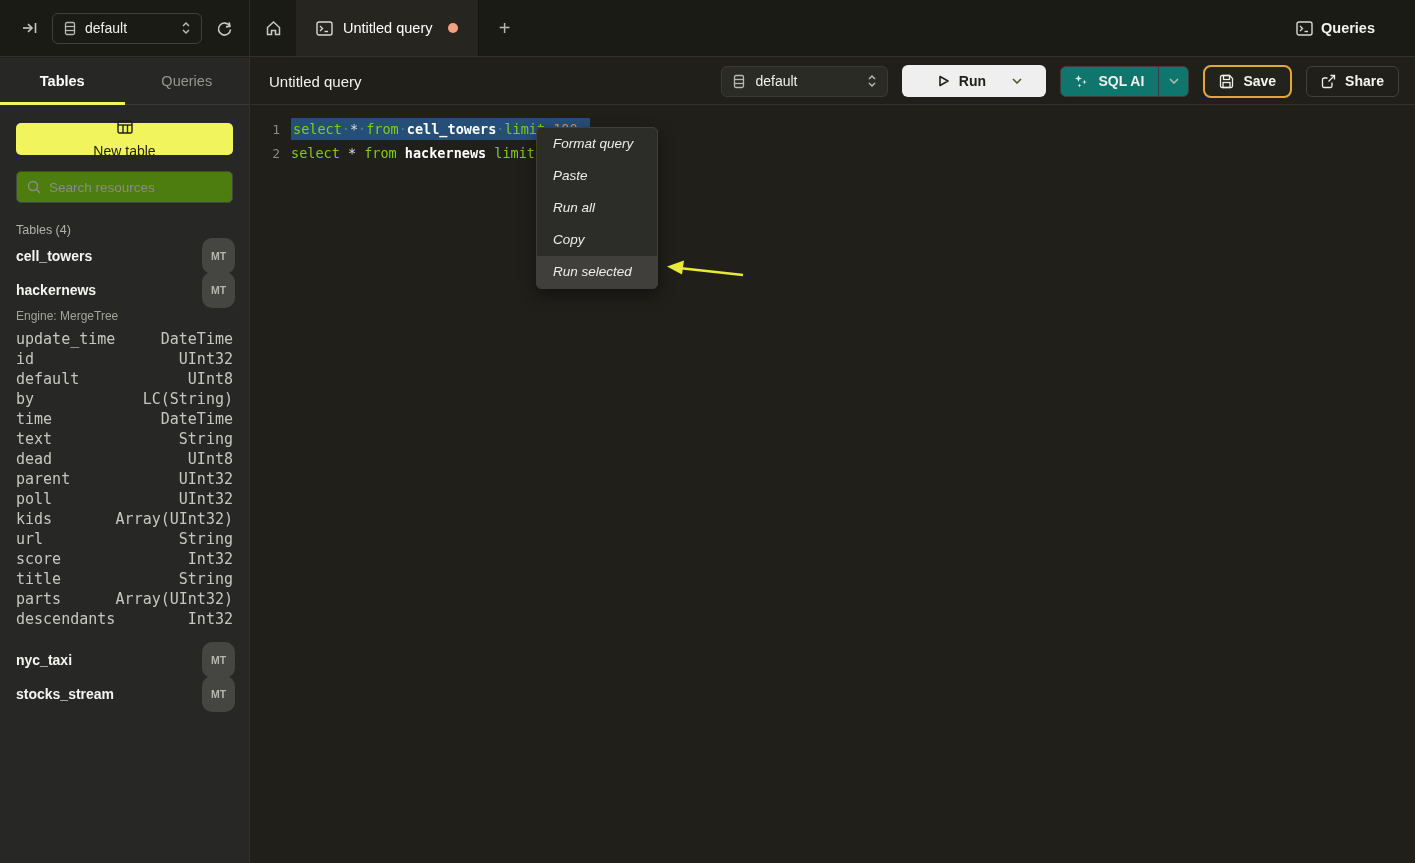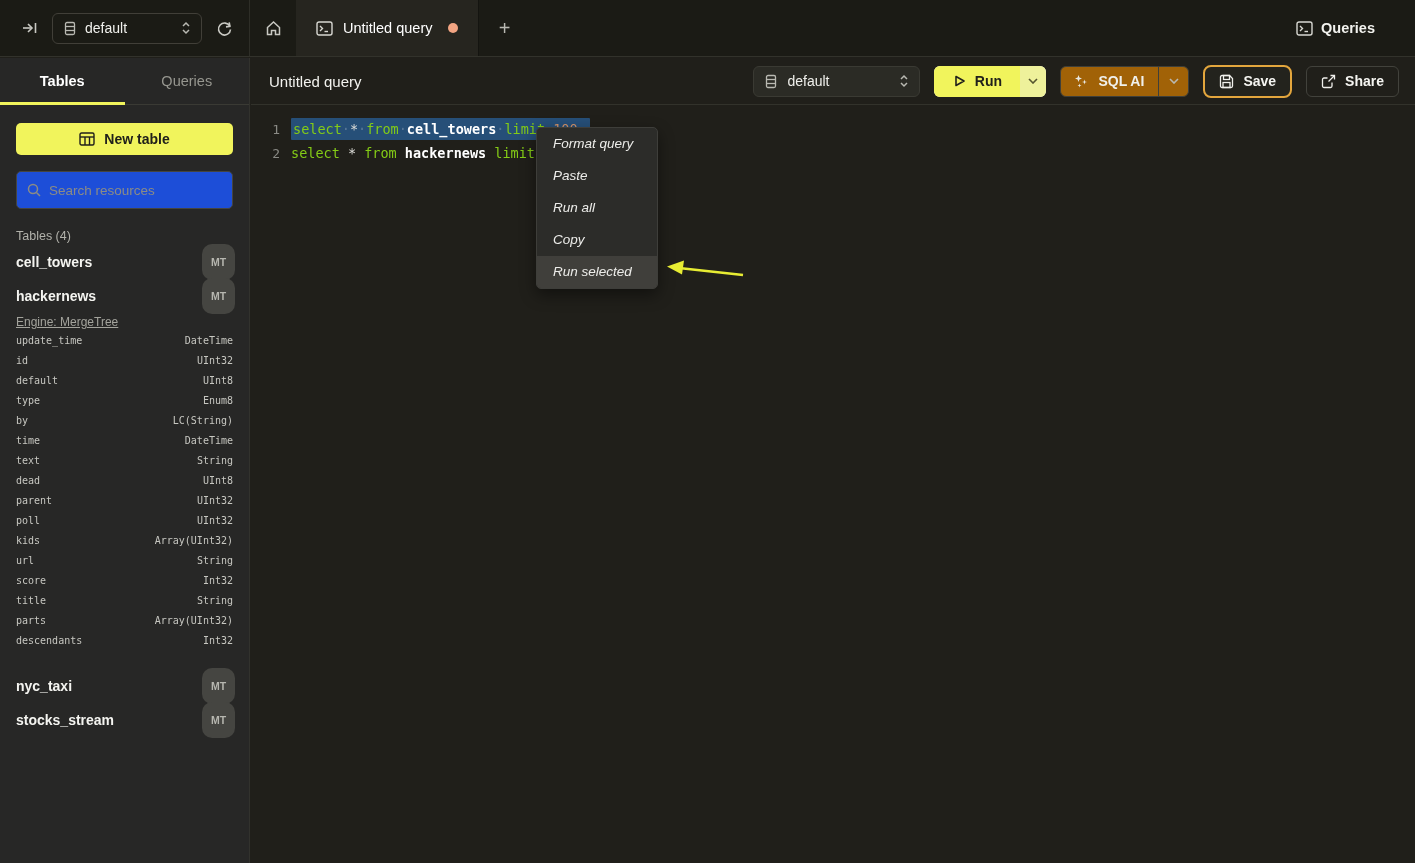--- a/index.html
+++ b/index.html
@@ -36,58 +36,58 @@
   .side-tabs { height:47px; display:flex; border-bottom:1px solid #3a3a34; }
   .side-tab { flex:1; display:flex; align-items:center; justify-content:center;
     font-size:14.5px; color:#96968f; background:none; border:none; cursor:pointer;
     position:relative;text-align:center; }
   .side-tab.active { color:#ffffff; font-weight:600; }
   .side-tab.active::after { content:""; position:absolute; left:0; right:0; bottom:-1px;
     height:3px; background:#f1f45c; }
   .side-content { padding:18px 16px 0 16px; }
   .new-table-btn { width:100%; height:32px; background:#f1f45c; border:none;
     border-radius:5px; display:flex; align-items:center; justify-content:center; gap:9px;
-    font-size:14px; font-weight:700; color:#20201a; cursor:pointer;
-    font-family:"Liberation Sans", sans-serif; }
-  .search-box { margin-top:16px; height:38px; background:#1d4ed8; border:1px solid #454540;
+    font-size:14px; font-weight:400; color:#20201a; cursor:pointer;
+    font-family:"Liberation Sans", sans-serif;flex-direction:column; }
+  .search-box { margin-top:16px; height:32px; background:#4d7c0f; border:1px solid #454540;
     border-radius:5px; display:flex; align-items:center; padding:0 10px; gap:8px; }
   .search-box input { flex:1; background:transparent; border:none; outline:none;
     color:#e8e8e3; font-size:13.5px; font-family:"Liberation Sans", sans-serif; }
   .search-box input::placeholder { color:#8c8c85; }
   .section-header { margin:20px 0 2px 16px; font-size:12.5px; color:#b2b2ab; }
   .table-row { height:34px; display:flex; align-items:center; padding:0 14px 0 16px;
     cursor:pointer; }
   .table-row .tname { flex:1; font-size:14px; font-weight:600; color:#f4f4f0; }
   .mt-badge { width:33px; height:36px; border-radius:10px; background:#454541;
     color:#b6b6af; font-size:10.5px; font-weight:600; display:flex; align-items:center;
     justify-content:center; }
-  .engine-line { padding:2px 0 6px 16px; font-size:12px; color:#a3a39c;text-decoration:underline; }
+  .engine-line { padding:2px 0 6px 16px; font-size:12px; color:#a3a39c; }
   .col-row { display:flex; justify-content:space-between; padding:0 16px; height:20px;
-    font-family:"DejaVu Sans Mono", monospace; font-size:10px;
+    align-items:center; font-family:"DejaVu Sans Mono", monospace; font-size:15px;
     color:#c7c7c1; }
   .cols-block { padding-bottom:14px; }
 
   
   .main { position:absolute; top:58px; left:251px; right:0; bottom:0; background:#201f1a; }
   .main-header { height:47px; border-bottom:1px solid #32322b; display:flex;
     align-items:center; padding:0 16px 0 18px; }
   .main-title { font-size:15px; color:#f2f2ee; flex:1; }
   .toolbar { display:flex; align-items:center; gap:14px; }
   .tb-select { width:167px; height:31px; background:#2b2b25; border:1px solid #3a3a33;
     border-radius:6px; display:flex; align-items:center; gap:9px; padding:0 10px;
     color:#f0f0ec; font-size:14px; cursor:pointer; }
   .run-btn { height:31px; border-radius:6px; overflow:hidden; display:flex;
-    border:none; padding:0; cursor:pointer; }
+    border:none; padding:16px; cursor:pointer; }
   .run-main { width:86px; height:100%; background:#f1f45c; display:flex;
     align-items:center; justify-content:center; gap:9px; color:#21211b; font-size:14px;
     font-weight:600; }
   .run-caret { width:26px; height:100%; background:#eef19b; display:flex;
     align-items:center; justify-content:center; color:#55552f; }
   .sqlai-btn { height:31px; border:1px solid #3f3f39; border-radius:6px; display:flex;
-    align-items:center; background:#a16207; cursor:pointer; color:#f0f0ec; }
+    align-items:center; background:#0f766e; cursor:pointer; color:#f0f0ec; }
   .sqlai-main { display:flex; align-items:center; gap:9px; padding:0 14px 0 12px;
     font-size:14px; font-weight:600; }
   .sqlai-caret { width:30px; height:100%; border-left:1px solid #3f3f39; display:flex;
     align-items:center; justify-content:center; color:#b9b9b2; }
   .save-btn { height:33px; padding:0 14px; border:2px solid #e3a63d; border-radius:8px;
     background:#23231d; display:flex; align-items:center; gap:9px; color:#f5f5f1;
     font-size:14px; font-weight:600; cursor:pointer; }
   .share-btn { height:31px; padding:12px 14px; border:1px solid #42423c; border-radius:6px;
     background:transparent; display:flex; align-items:center; gap:9px; color:#f5f5f1;
     font-size:14px; font-weight:600; cursor:pointer; }
@@ -243,24 +243,20 @@
           </div>
           <div class="col-row">
             <span>id</span>
             <span>UInt32</span>
           </div>
           <div class="col-row">
             <span>default</span>
             <span>UInt8</span>
           </div>
           <div class="col-row">
-            <span>type</span>
-            <span>Enum8</span>
-          </div>
-          <div class="col-row">
             <span>by</span>
             <span>LC(String)</span>
           </div>
           <div class="col-row">
             <span>time</span>
             <span>DateTime</span>
           </div>
           <div class="col-row">
             <span>text</span>
             <span>String</span>

